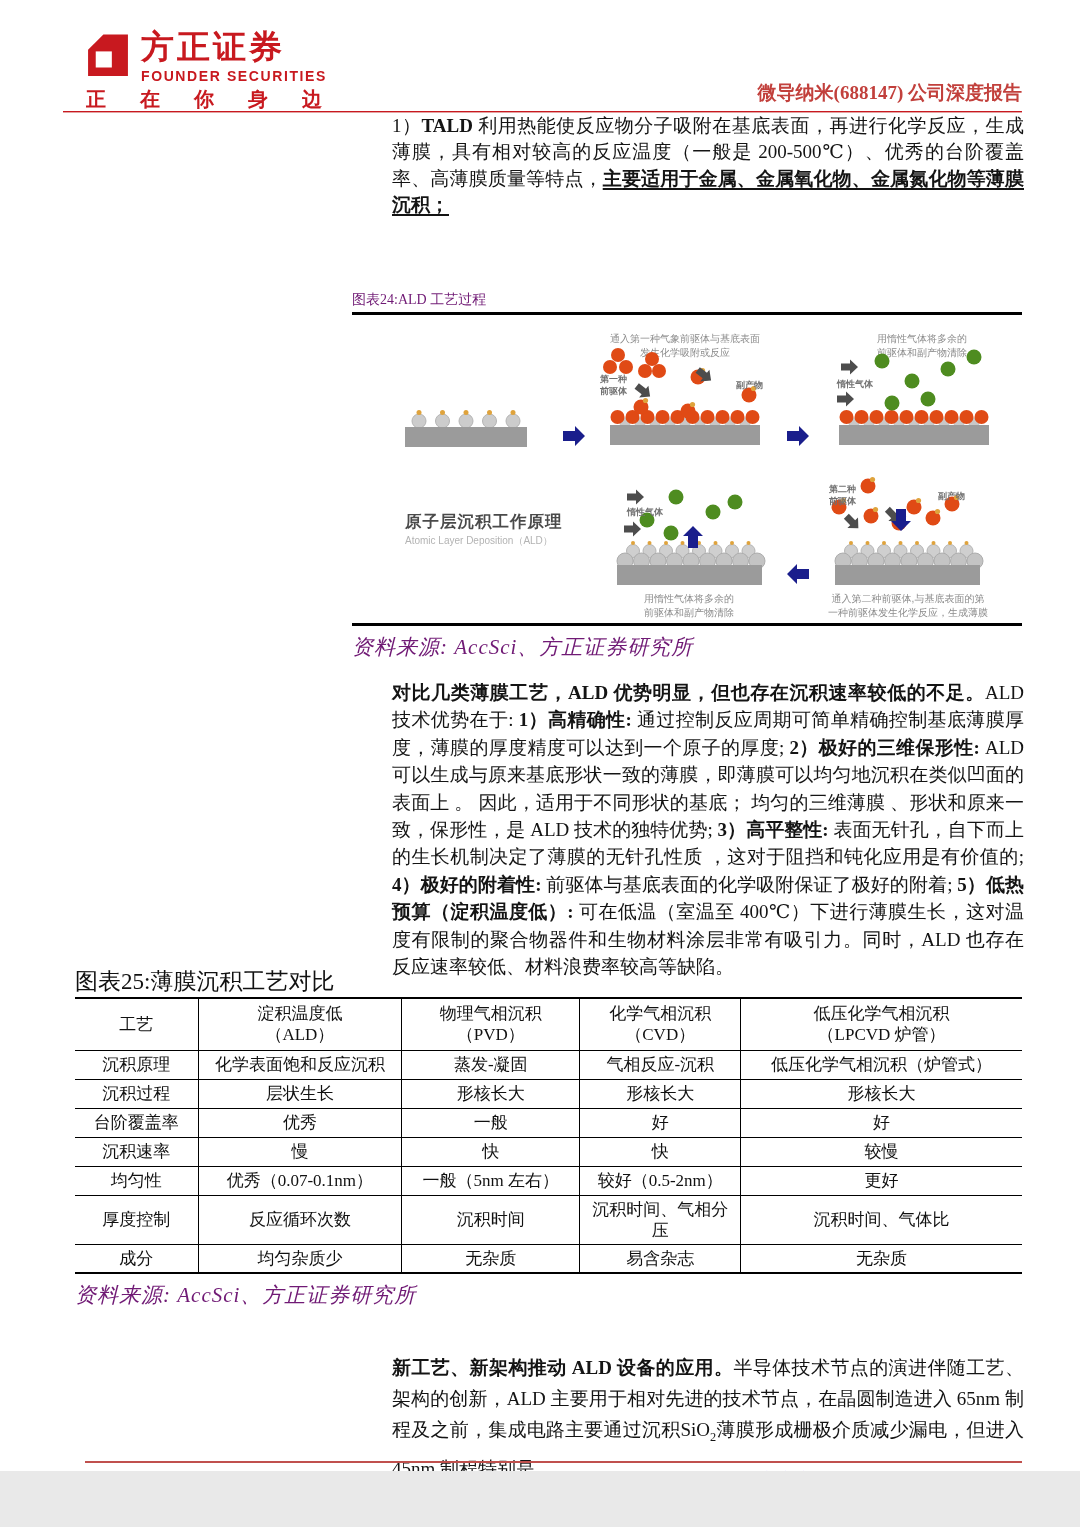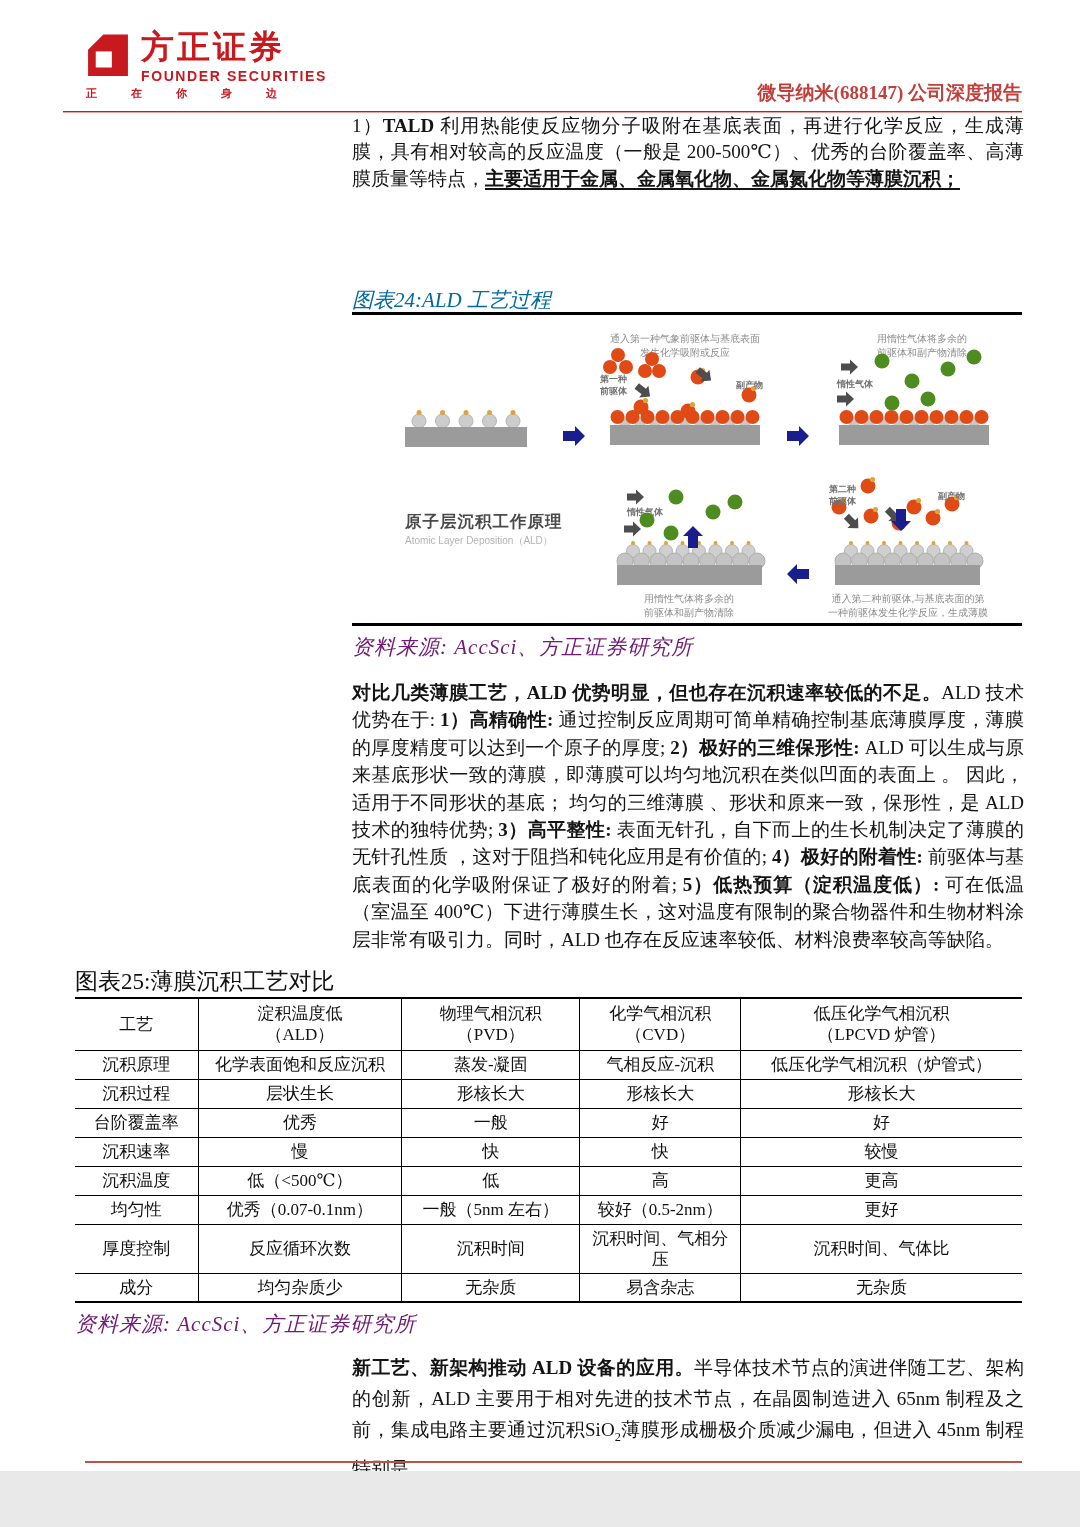--- a/index.html
+++ b/index.html
@@ -12,37 +12,37 @@
   html,body{background:#e9e9e9;}
   .page{
     position:relative;width:1080px;height:1471px;margin:0 auto;background:#ffffff;
     font-family:"Liberation Serif","DejaVu Serif",serif;color:var(--ink);overflow:hidden;
   }
   
   .logo{position:absolute;left:85px;top:30px;display:flex;gap:10px;align-items:flex-start;}
   .logo-icon{width:46px;height:52px;flex:none;}
   .logo-cn{font-family:"Liberation Sans","DejaVu Sans",sans-serif;font-weight:bold;font-size:33px;line-height:1;color:var(--red);letter-spacing:3px;}
   .logo-en{font-family:"Liberation Sans","DejaVu Sans",sans-serif;font-weight:bold;font-size:14px;color:var(--red);letter-spacing:1.6px;margin-top:5px;}
-  .slogan{position:absolute;left:86px;top:86px;font-family:"Liberation Sans",sans-serif;font-weight:bold;font-size:11px;color:var(--red);letter-spacing:34px;white-space:nowrap;}
+  .slogan{position:absolute;left:86px;top:86px;font-family:"Liberation Sans",sans-serif;font-weight:bold;font-size:20px;color:var(--red);letter-spacing:34px;white-space:nowrap;}
   .report-label{position:absolute;right:58px;top:80px;font-size:19px;font-weight:bold;color:var(--label-red);}
   .header-rule{position:absolute;left:63px;right:58px;top:111px;height:2px;background:var(--red);border-bottom:1px solid #e5a3a3;}
   
   .textcol{position:absolute;left:352px;width:672px;text-align:justify;font-size:19px;}
-  .para{line-height:26.3px;}
+  .para{line-height:26.3px;margin-left:40px;}
   #block-p12{top:113px;}
   #block-p3{top:679px;}
   #block-p3 .para{line-height:27.4px;}
   #block-p4{top:1352px;}
   #block-p4 .para{line-height:31px;}
   .bold{font-weight:bold;}
   .ul{text-decoration:underline;text-underline-offset:3px;text-decoration-thickness:1.5px;}
   .sub{vertical-align:sub;font-size:0.65em;}
   
   #block-fig24{position:absolute;left:352px;top:288px;width:670px;}
-  .fig-title{font-size:21px;color:#0369a1;line-height:24px;font-style:italic;}
+  .fig-title{font-size:14px;color:#701a75;line-height:24px;}
   .fig-rule{height:3px;background:#000;}
   .fig-canvas{width:670px;height:308px;background:#fff;}
   .source-line{font-style:italic;font-size:21px;color:#701a75;margin-top:7px;letter-spacing:1px;}
   
   .t-cap{font-family:"Liberation Sans",sans-serif;font-size:10px;fill:#8c8c8c;}
   .t-lab{font-family:"Liberation Sans",sans-serif;font-size:9px;font-weight:bold;fill:#707070;}
   .t-main{font-family:"Liberation Sans",sans-serif;font-size:16.5px;font-weight:bold;fill:#4a4a4a;letter-spacing:1px;}
   .t-sub{font-family:"Liberation Sans",sans-serif;font-size:10px;fill:#b3b3b3;}
   
   #block-tbl25{position:absolute;left:75px;top:971px;width:947px;}
@@ -298,27 +298,20 @@
             <td>好</td>
           </tr>
           <tr>
             <td>沉积速率</td>
             <td>慢</td>
             <td>快</td>
             <td>快</td>
             <td>较慢</td>
           </tr>
           <tr>
-            <td>沉积温度</td>
-            <td>低（&lt;500℃）</td>
-            <td>低</td>
-            <td>高</td>
-            <td>更高</td>
-          </tr>
-          <tr>
             <td>均匀性</td>
             <td>优秀（0.07-0.1nm）</td>
             <td>一般（5nm 左右）</td>
             <td>较好（0.5-2nm）</td>
             <td>更好</td>
           </tr>
           <tr>
             <td>厚度控制</td>
             <td>反应循环次数</td>
             <td>沉积时间</td>

